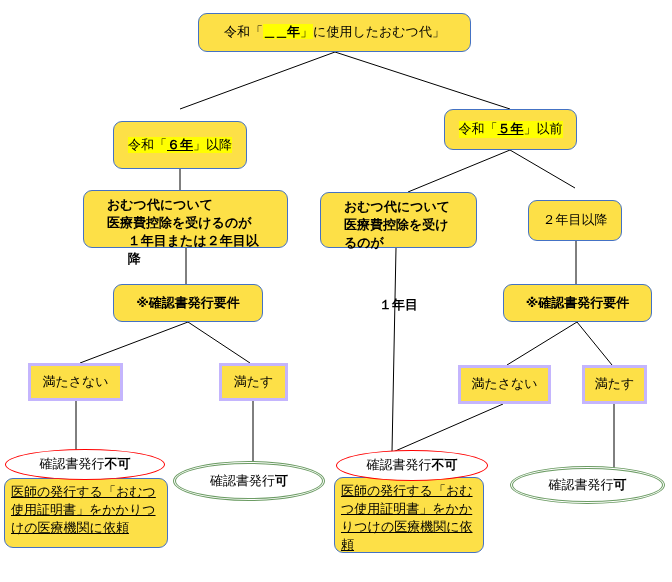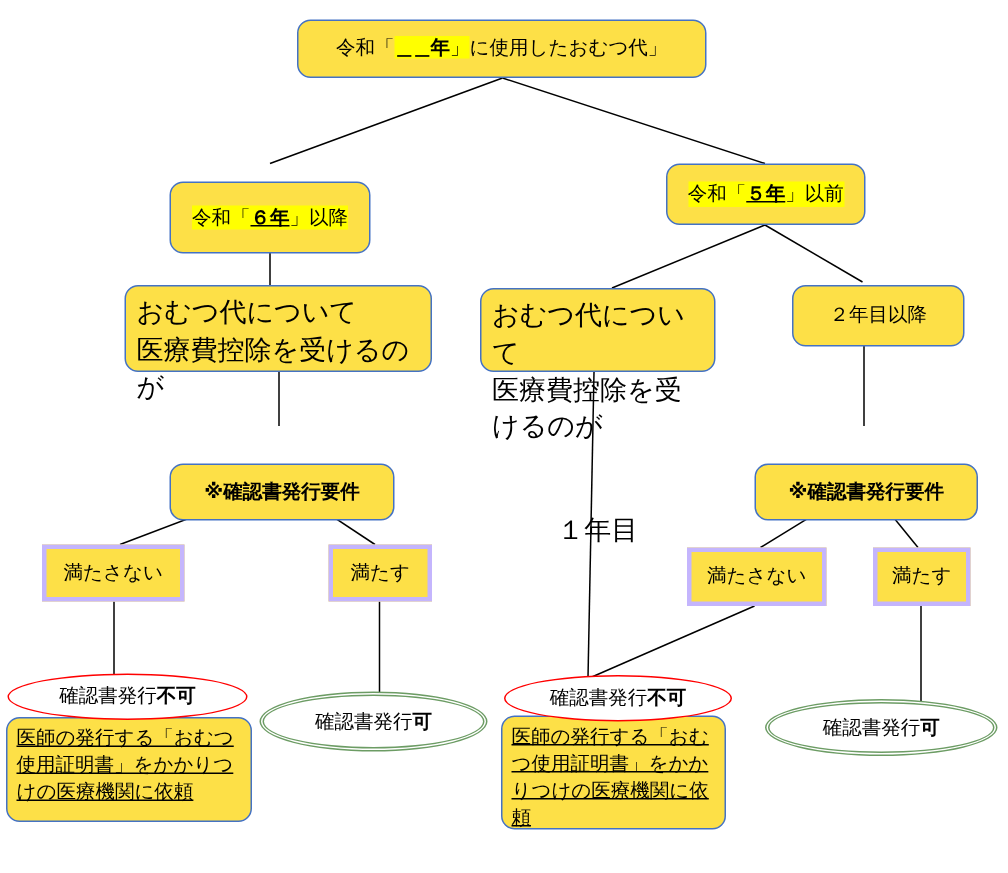--- a/index.html
+++ b/index.html
@@ -6,33 +6,33 @@
   .stage{
     position:relative;width:672px;height:582px;background:#fff;overflow:hidden;
     font-family:"Liberation Sans","DejaVu Sans",sans-serif;
     color:#000;font-size:13px;line-height:1.25;
   }
   .lines{position:absolute;left:0;top:0;width:672px;height:582px;z-index:0;}
   .node{position:absolute;box-sizing:border-box;background:#fde047;z-index:1;}
   .blue{border:1.5px solid #4472C4;border-radius:9px;}
   .rect{border:3px solid #c4b5fd;}
   .center{display:flex;align-items:center;justify-content:center;text-align:center;}
-  .cond{padding:5px 7px;text-align:left;font-size:18px;line-height:1.38;}
+  .cond{padding:5px 23px;text-align:left;font-size:13px;line-height:1.38;font-weight:bold;}
   .bold{font-weight:bold;}
   .hl{background:#FFFF00;}
   .yr{font-weight:bold;text-decoration:underline;}
   .blank{font-weight:bold;letter-spacing:-1px;}
   .indent{padding-left:1.6em;}
   .centerline{text-align:center;margin-top:44px;}
   .ellipse{position:absolute;box-sizing:border-box;background:#fff;z-index:2;
            display:flex;align-items:center;justify-content:center;border-radius:50%;font-family:Liberation Serif, serif;}
   .ell-red{border:1.5px solid #FF0000;}
   .ell-green{border:3px double #6C9C64;}
   .wrapbox{padding:4px 6px;text-align:left;line-break:anywhere;overflow-wrap:anywhere;line-height:1.38;text-decoration:underline;}
-  .req{font-weight:bold;margin-top:25px;}
+  .req{font-weight:bold;}
 </style>
 </head>
 <body>
 
 <div class="stage">
 
   <svg class="lines" viewBox="0 0 672 582" xmlns="http://www.w3.org/2000/svg">
     <line x1="335" y1="52" x2="180" y2="109" stroke="#000" stroke-width="1"></line>
     <line x1="335" y1="52" x2="510" y2="109" stroke="#000" stroke-width="1"></line>
     <line x1="180" y1="150" x2="180" y2="190" stroke="#000" stroke-width="1"></line>
@@ -59,29 +59,30 @@
     <span class="hl"><span>令和「</span><span class="yr">６年</span><span>」以降</span></span>
   </div>
 
   <div class="node blue center" style="left:444px;top:109px;width:133px;height:41px;">
     <span class="hl"><span>令和「</span><span class="yr">５年</span><span>」以前</span></span>
   </div>
 
   <div class="node blue cond" style="left:83px;top:190px;width:205px;height:58px;">
     <div>おむつ代について</div>
     <div>医療費控除を受けるのが</div>
+    <div class="indent">１年目または２年目以降</div>
   </div>
 
   <div class="node blue cond" style="left:320px;top:192px;width:157px;height:56px;">
     <div>おむつ代について</div>
     <div>医療費控除を受けるのが</div>
     <div class="centerline">１年目</div>
   </div>
 
-  <div class="node blue center" style="left:528px;top:190px;width:115px;height:41px;align-items:center;">
+  <div class="node blue center" style="left:528px;top:200px;width:94px;height:41px;align-items:center;">
     <span>２年目以降</span>
   </div>
 
   <div class="node blue center req" style="left:113px;top:284px;width:150px;height:38px;">
     <span>※確認書発行要件</span>
   </div>
 
   <div class="node blue center req" style="left:503px;top:284px;width:149px;height:38px;">
     <span>※確認書発行要件</span>
   </div>

